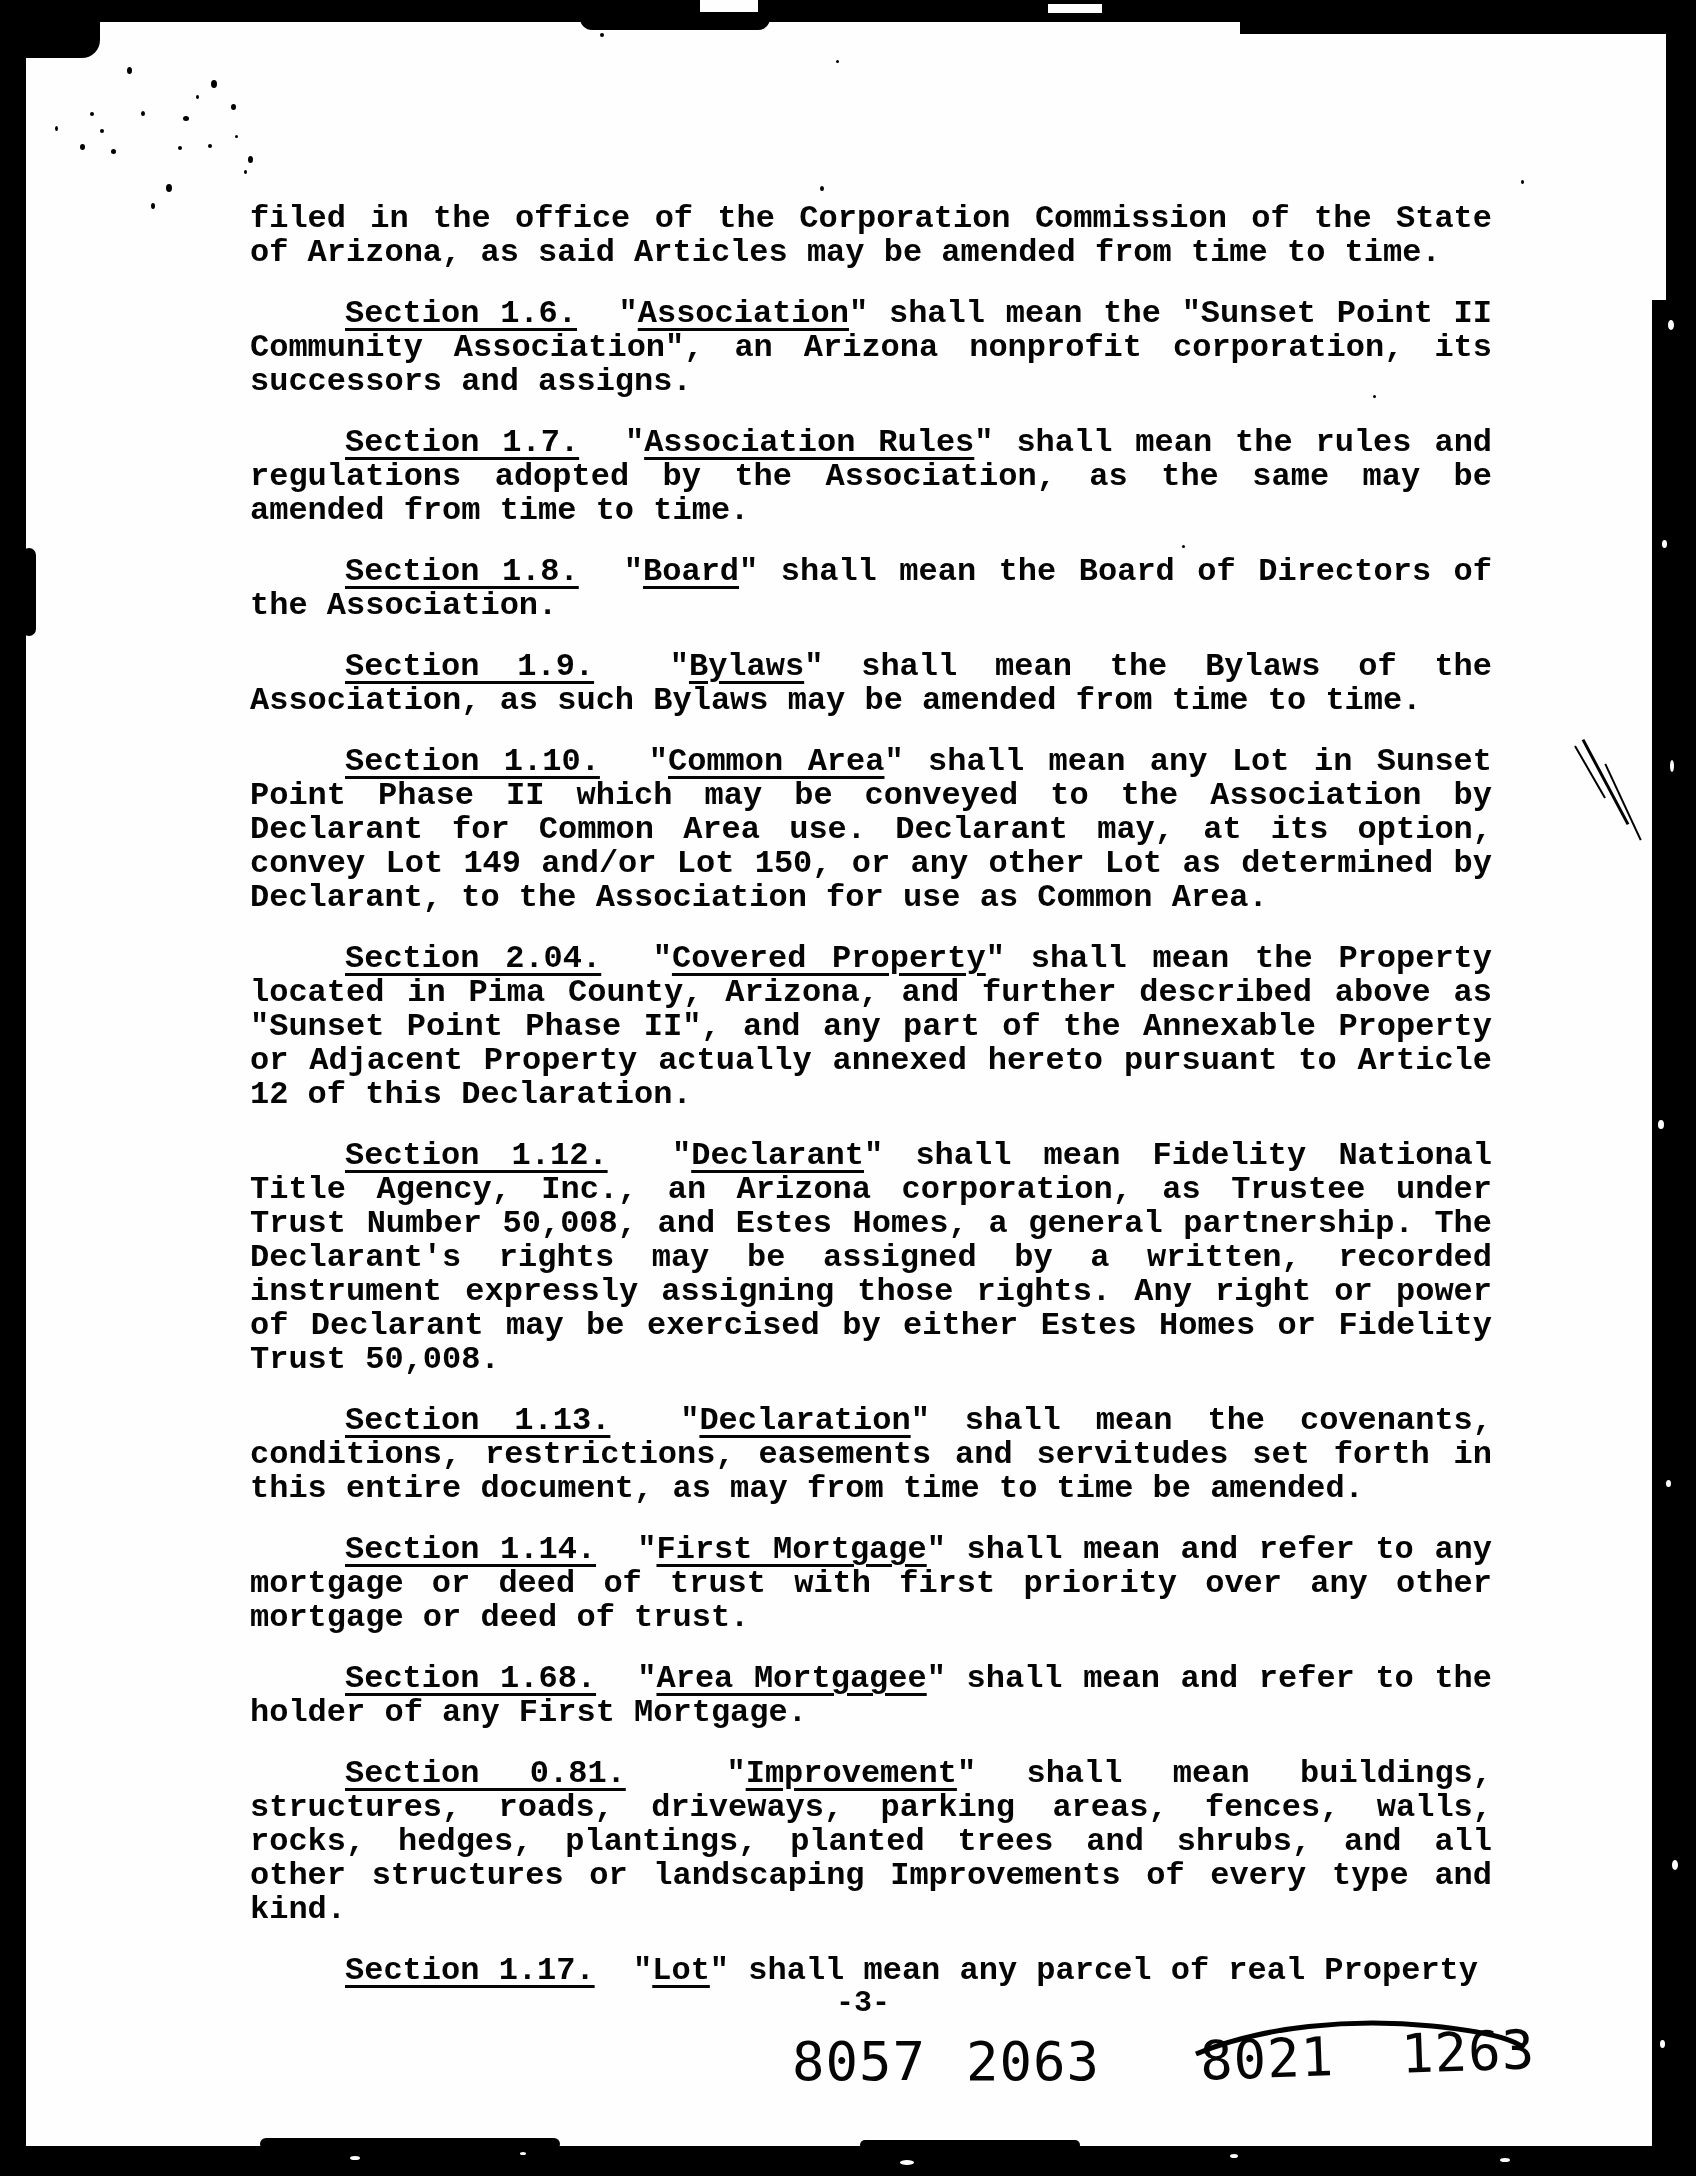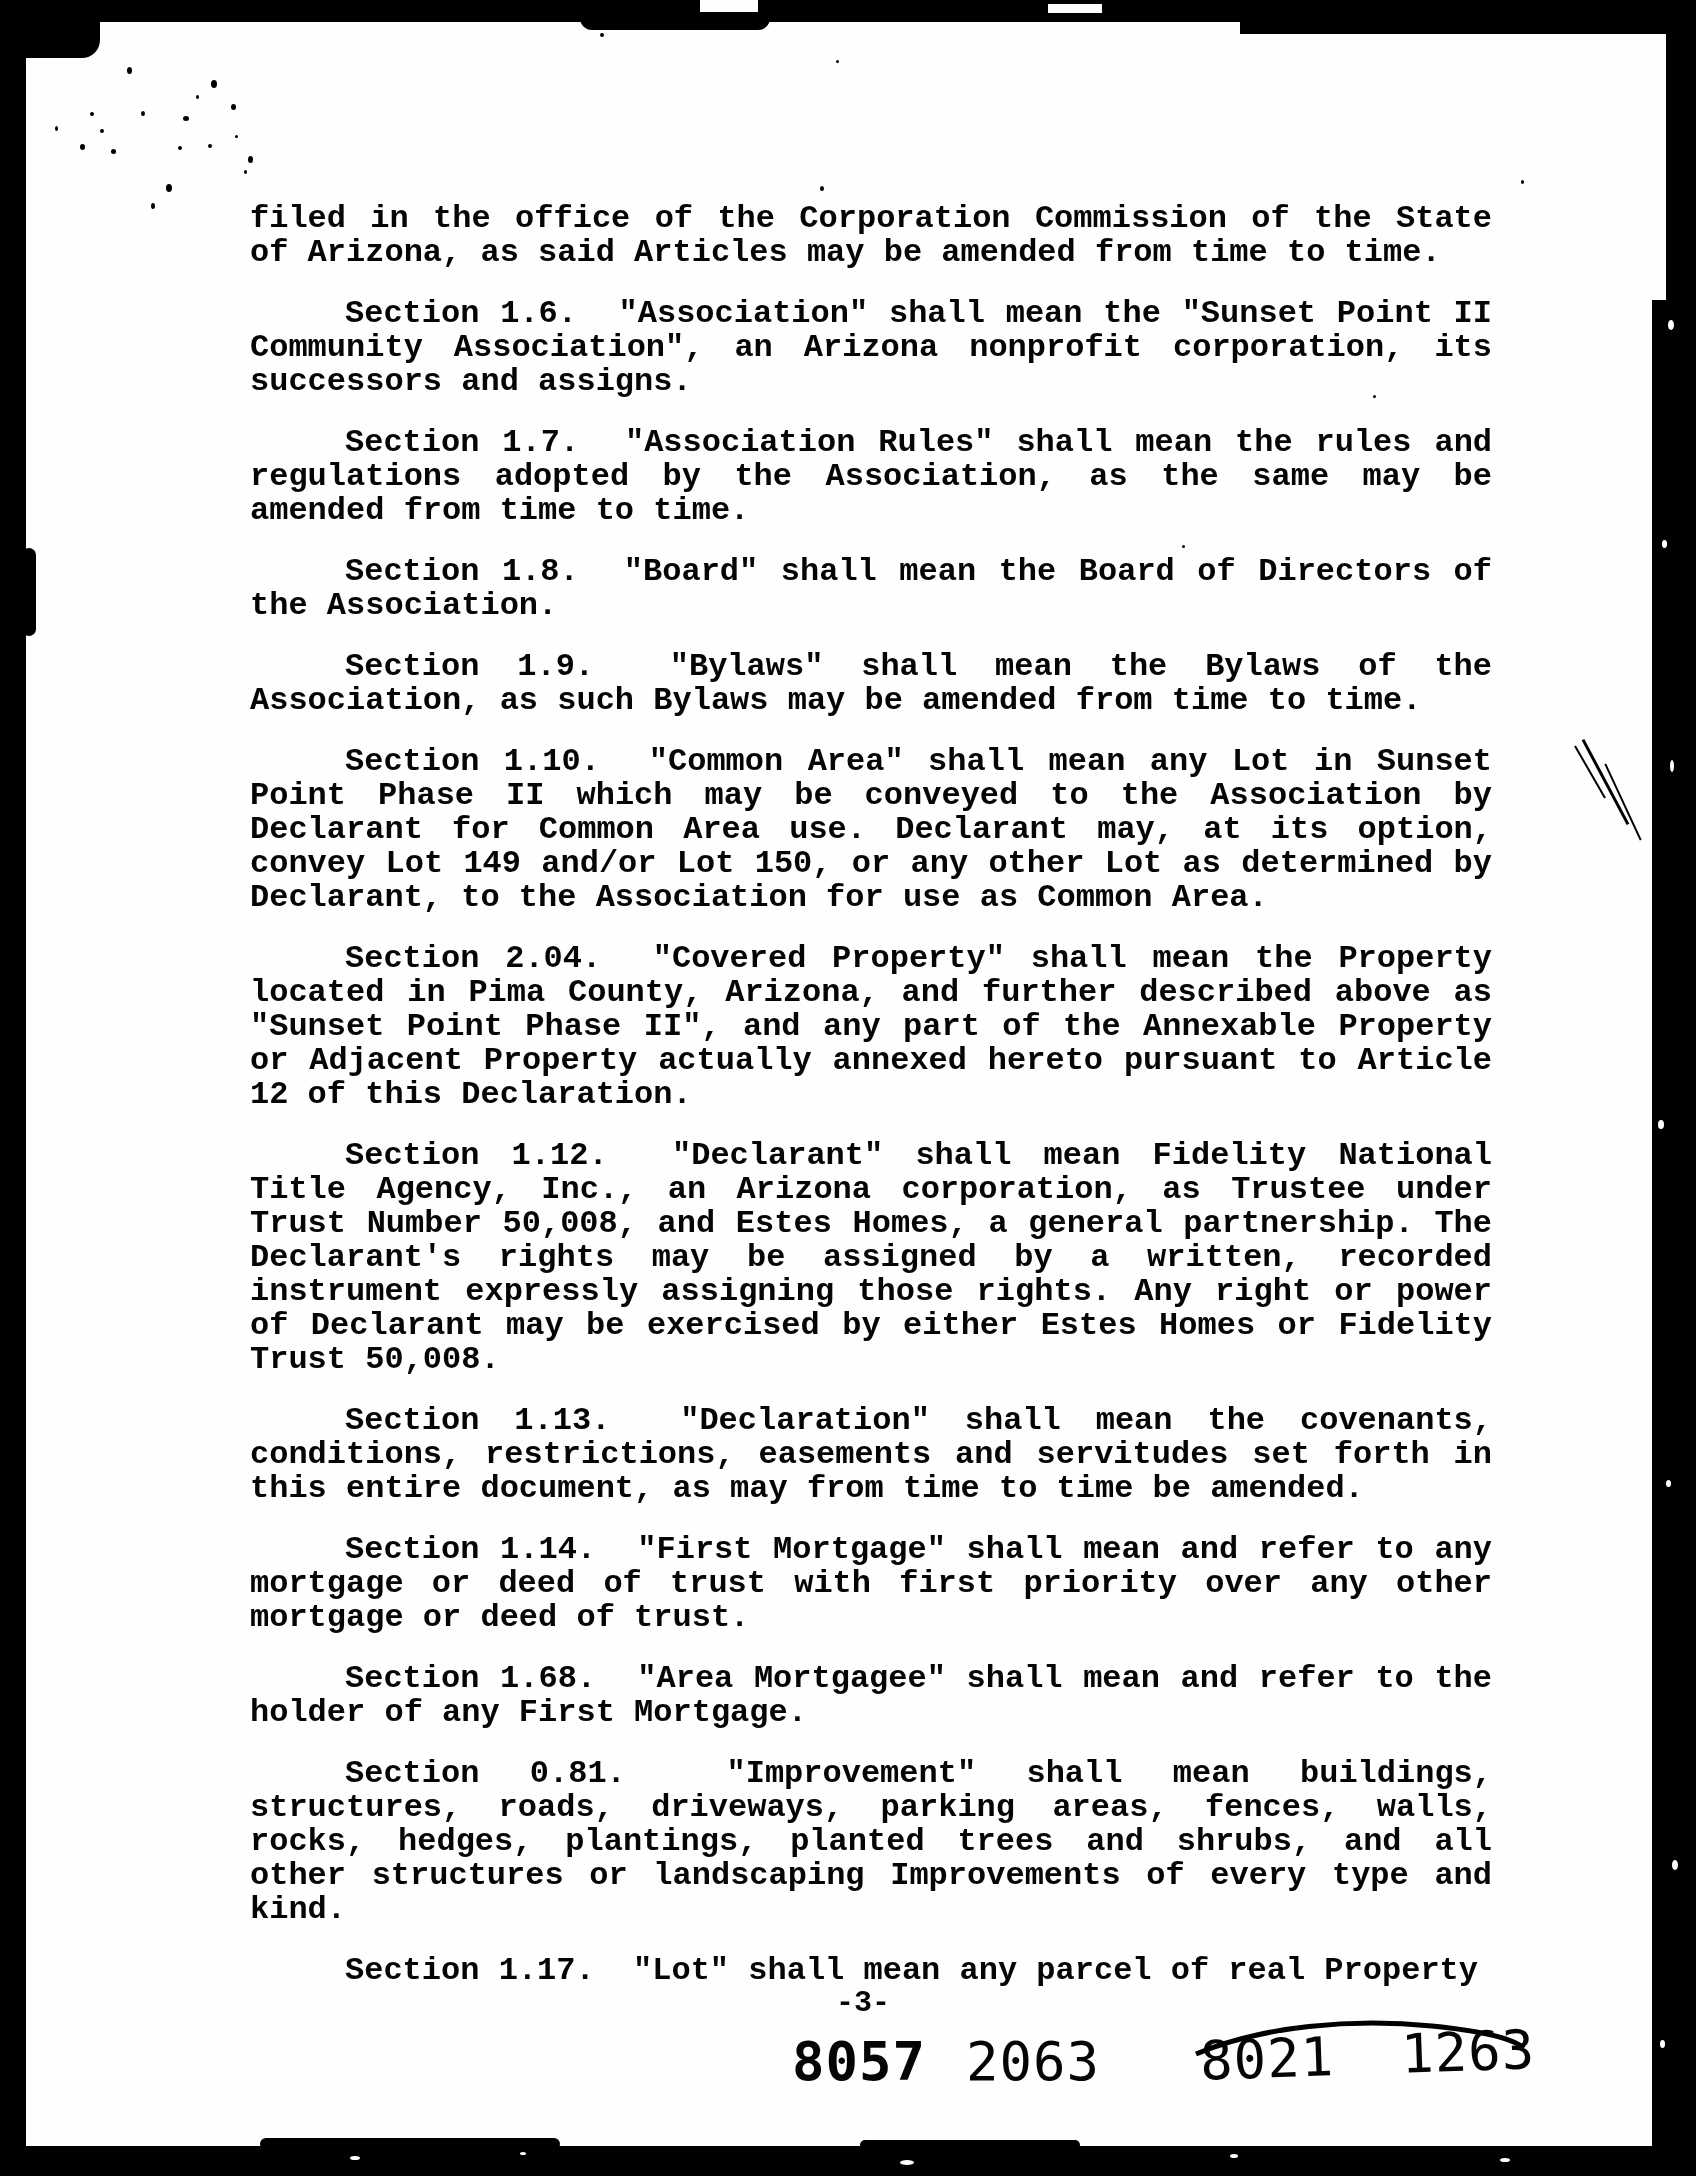--- a/index.html
+++ b/index.html
@@ -15,32 +15,32 @@
   
   #doc {
     position:absolute; left:250px; top:202px; width:1258px;
   }
   #doc p {
     margin:0 16px 27px 0;
     font-size:32px; line-height:34px; font-weight:bold;
     text-align:justify; letter-spacing:0;
   }
   #doc p.indent { text-indent:95px; }
-  #doc .ul { text-decoration-thickness:3px; text-underline-offset:6px; }
+  #doc .ul { text-decoration:underline; text-decoration-thickness:3px; text-underline-offset:6px; }
   
   #page-number {
     position:absolute; left:836px; top:1986px;
     font-size:30px; font-weight:bold;
   }
   .stamp {
     position:absolute; top:2030px;
     font-family:"DejaVu Sans Mono",monospace;
     font-size:54px; font-weight:400; letter-spacing:1px; white-space:pre;
   }
-  #stamp-left   { left:792px;font-weight:bold; }
+  #stamp-left   { left:792px; }
   #stamp-middle { left:966px; }
   #stamp-crossed{ left:1200px; top:2024px; transform:rotate(-2deg); }
   #strike-svg { position:absolute; left:1192px; top:2010px; }
   
   .speck  { position:absolute; background:#000; border-radius:50%; }
   .wspeck { position:absolute; background:#fefefe; border-radius:50%; }
   .scratch{ position:absolute; background:#000; }
 </style>
 </head>
 <body>

